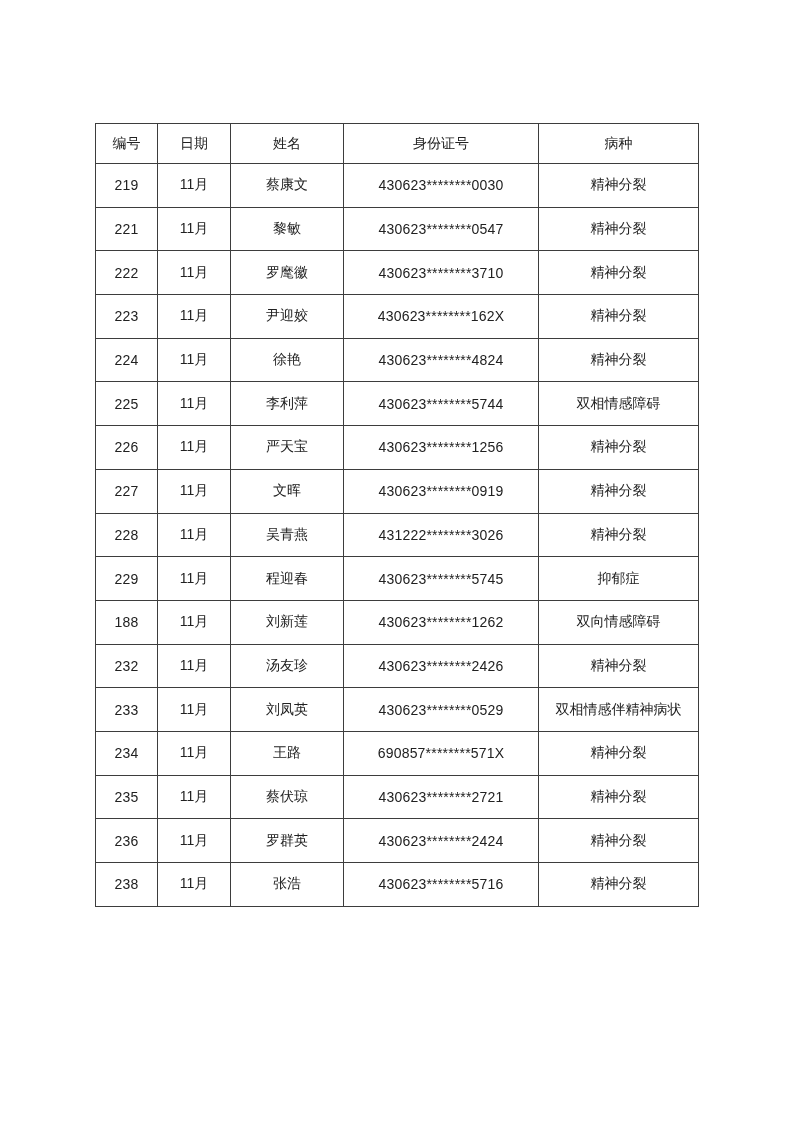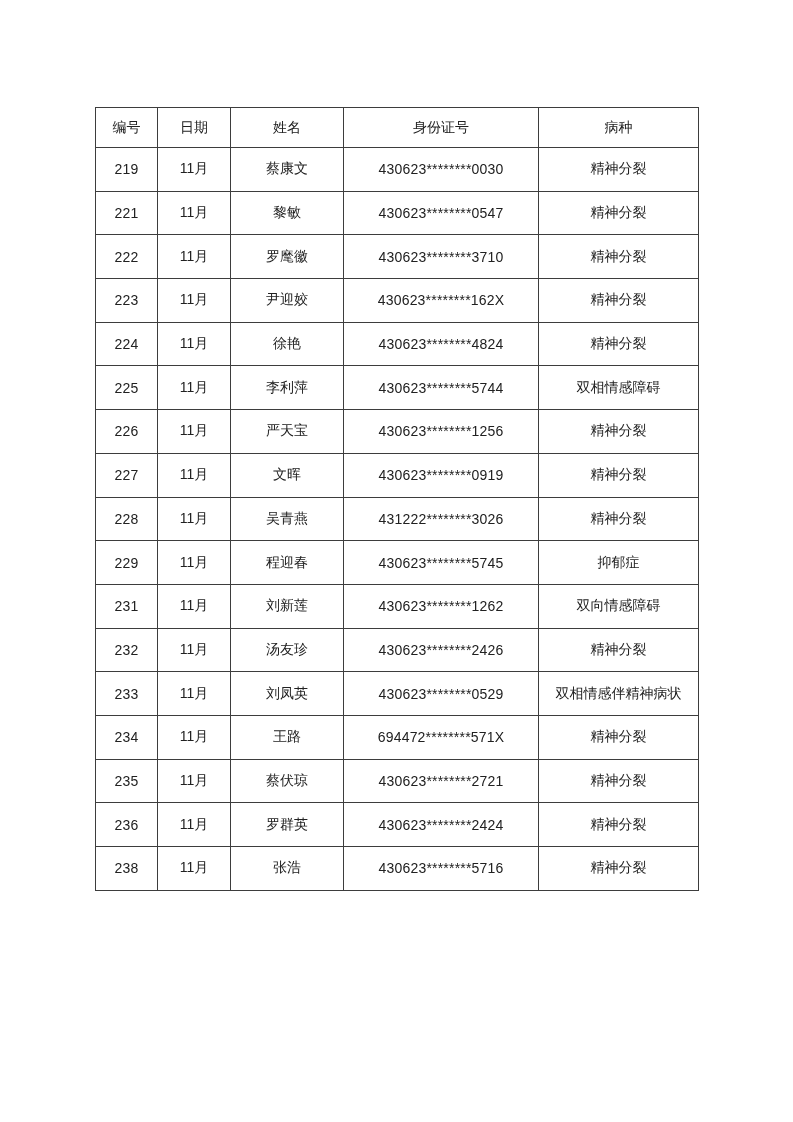--- a/index.html
+++ b/index.html
@@ -11,21 +11,21 @@
     width: 793px;
     height: 1122px;
     position: relative;
     font-family: "Liberation Sans", "DejaVu Sans", sans-serif;
     color: #212121;
     overflow: hidden;
   }
   .table-wrap {
     position: absolute;
     left: 95px;
-    top: 107px;
+    top: 123px;
   }
   table.roster {
     border-collapse: collapse;
     table-layout: fixed;
     width: 603px;
   }
   table.roster th,
   table.roster td {
     border: 1.5px solid #3d3d3d;
     text-align: center;
@@ -138,21 +138,21 @@
           <td>精神分裂</td>
         </tr>
         <tr>
           <td class="num">229</td>
           <td>11月</td>
           <td>程迎春</td>
           <td class="num">430623********5745</td>
           <td>抑郁症</td>
         </tr>
         <tr>
-          <td class="num">231</td>
+          <td class="num">188</td>
           <td>11月</td>
           <td>刘新莲</td>
           <td class="num">430623********1262</td>
           <td>双向情感障碍</td>
         </tr>
         <tr>
           <td class="num">232</td>
           <td>11月</td>
           <td>汤友珍</td>
           <td class="num">430623********2426</td>
@@ -162,21 +162,21 @@
           <td class="num">233</td>
           <td>11月</td>
           <td>刘凤英</td>
           <td class="num">430623********0529</td>
           <td>双相情感伴精神病状</td>
         </tr>
         <tr>
           <td class="num">234</td>
           <td>11月</td>
           <td>王路</td>
-          <td class="num">694472********571X</td>
+          <td class="num">690857********571X</td>
           <td>精神分裂</td>
         </tr>
         <tr>
           <td class="num">235</td>
           <td>11月</td>
           <td>蔡伏琼</td>
           <td class="num">430623********2721</td>
           <td>精神分裂</td>
         </tr>
         <tr>

